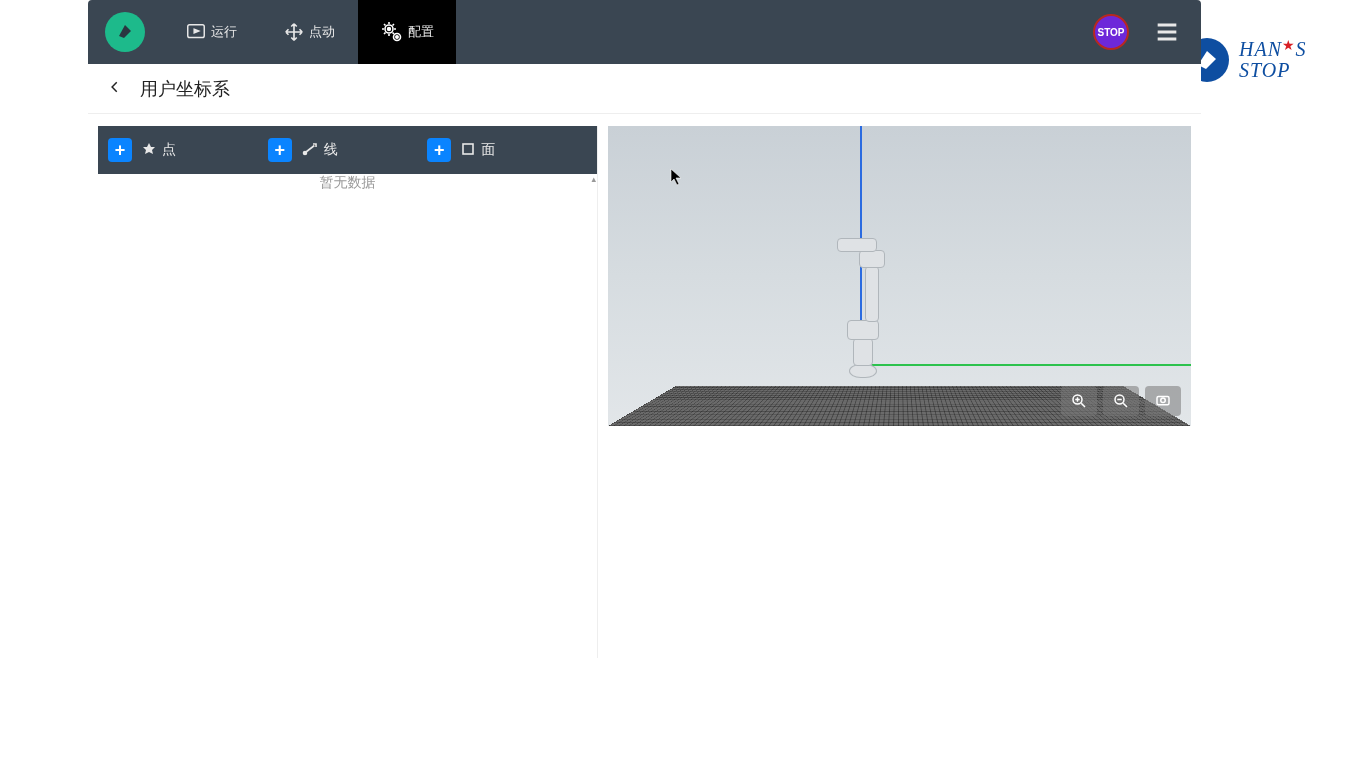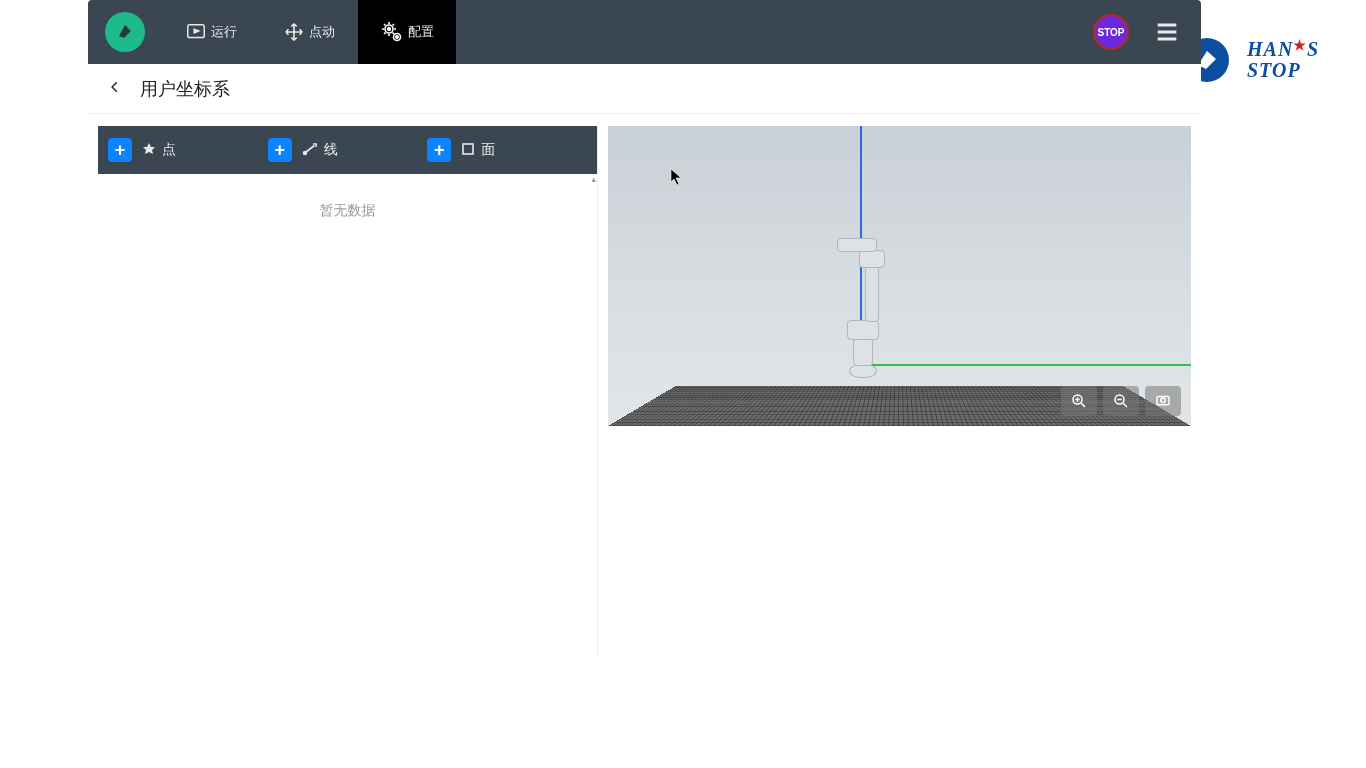--- a/index.html
+++ b/index.html
@@ -155,21 +155,20 @@
       position: absolute;
       right: 1px;
       top: 0px;
       font-size: 9px;
       color: #999;
     }
     .no-data {
       text-align: center;
       color: #999;
       font-size: 14px;
-      padding-top: 28px;
     }
     .right-panel {
       flex: 1;
       display: flex;
       flex-direction: column;
     }
     .viewport {
       height: 300px;
       background: linear-gradient(#c9d0d6 0%, #d6dce0 50%, #e2e6e9 100%);
       position: relative;
@@ -257,26 +256,25 @@
       height: 44px;
       border-radius: 50%;
       background: #0e4ea1;
       display: flex;
       align-items: center;
       justify-content: center;
     }
     .brand-text {
       font-family: Georgia, serif;
       font-style: italic;
-      font-weight: bold;
+      font-weight: normal;
       color: #0e4ea1;
       font-size: 20px;
       line-height: 1.05;
       letter-spacing: 1px;
-      margin-left: 8px;
     }
     .brand-star { color: #d81f26; font-style: normal; font-size: 14px; vertical-align: top; }
   </style>
 </head>
 <body>
 
 <div class="brand-logo">
   <div class="brand-circle">
     <svg width="30" height="30" viewBox="0 0 30 30">
         <path d="M6 20 L15 6 L24 14 L14 24 Z" fill="#fff"></path>

